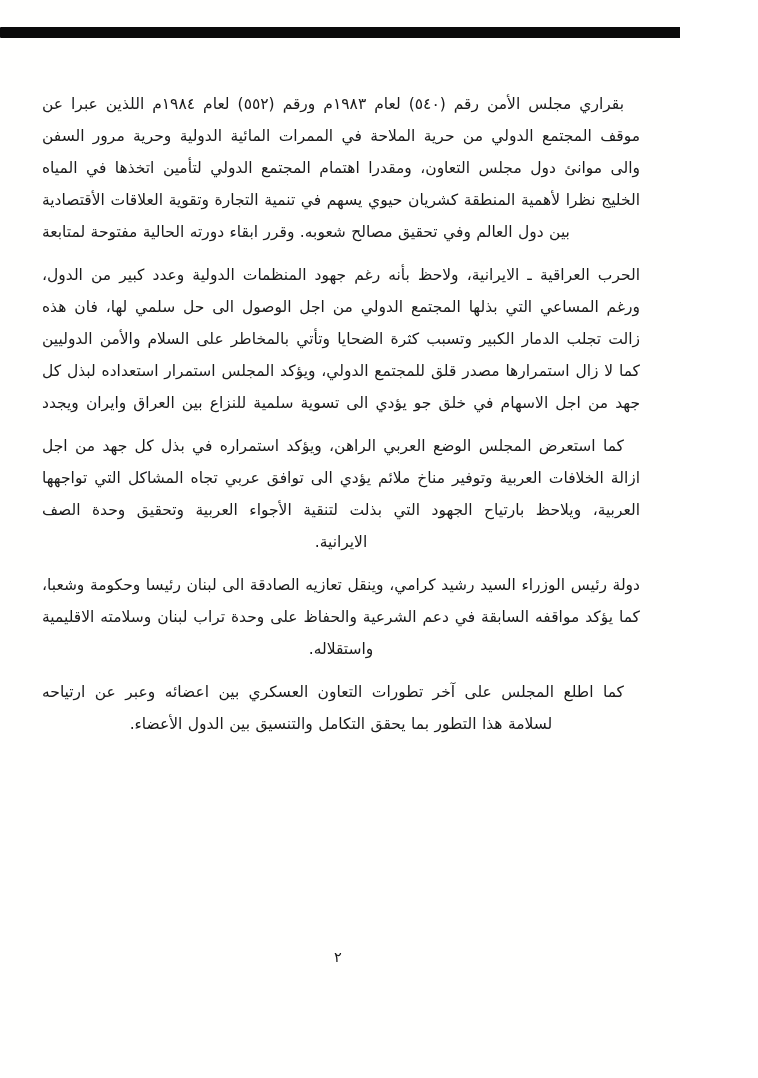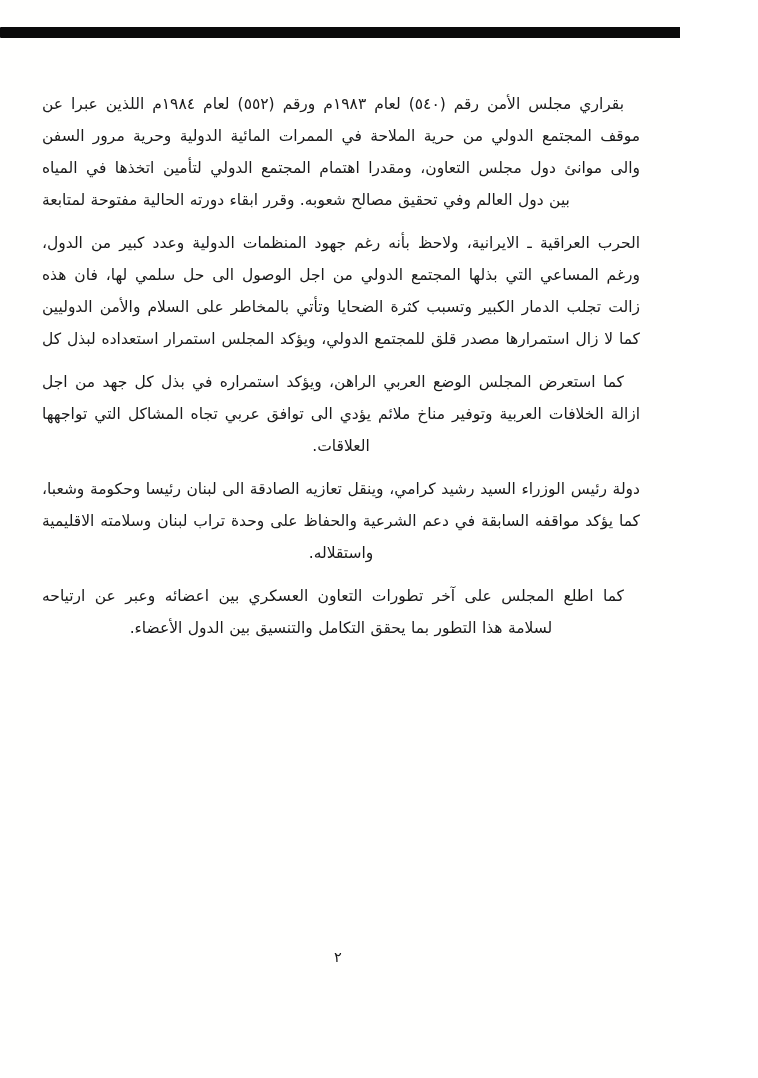--- a/index.html
+++ b/index.html
@@ -74,34 +74,37 @@
 <div class="page">
 
   <div class="scan-bar"></div>
 
   <div class="text-block">
 
     <div class="para">
       <div class="line first">بقراري مجلس الأمن رقم (٥٤٠) لعام ١٩٨٣م ورقم (٥٥٢) لعام ١٩٨٤م اللذين عبرا عن</div>
       <div class="line">موقف المجتمع الدولي من حرية الملاحة في الممرات المائية الدولية وحرية مرور السفن التجارية من</div>
       <div class="line">والى موانئ دول مجلس التعاون، ومقدرا اهتمام المجتمع الدولي لتأمين اتخذها في المياه الدولية في</div>
+      <div class="line">الخليج نظرا لأهمية المنطقة كشريان حيوي يسهم في تنمية التجارة وتقوية العلاقات الأقتصادية</div>
       <div class="line last-center">بين دول العالم وفي تحقيق مصالح شعوبه. وقرر ابقاء دورته الحالية مفتوحة لمتابعة التطورات.</div>
     </div>
 
     <div class="para">
       <div class="line">الحرب العراقية ـ الايرانية، ولاحظ بأنه رغم جهود المنظمات الدولية وعدد كبير من الدول،</div>
       <div class="line">ورغم المساعي التي بذلها المجتمع الدولي من اجل الوصول الى حل سلمي لها، فان هذه الحرب لا</div>
       <div class="line">زالت تجلب الدمار الكبير وتسبب كثرة الضحايا وتأتي بالمخاطر على السلام والأمن الدوليين</div>
       <div class="line">كما لا زال استمرارها مصدر قلق للمجتمع الدولي، ويؤكد المجلس استمرار استعداده لبذل كل</div>
+      <div class="line">جهد من اجل الاسهام في خلق جو يؤدي الى تسوية سلمية للنزاع بين العراق وايران ويجدد</div>
     </div>
 
     <div class="para">
       <div class="line first">كما استعرض المجلس الوضع العربي الراهن، ويؤكد استمراره في بذل كل جهد من اجل</div>
       <div class="line">ازالة الخلافات العربية وتوفير مناخ ملائم يؤدي الى توافق عربي تجاه المشاكل التي تواجهها الأمة</div>
-      <div class="line last-center">العلاقات.</div>
+      <div class="line">العربية، ويلاحظ بارتياح الجهود التي بذلت لتنقية الأجواء العربية وتحقيق وحدة الصف</div>
+      <div class="line last-center">الايرانية.</div>
     </div>
 
     <div class="para">
       <div class="line">دولة رئيس الوزراء السيد رشيد كرامي، وينقل تعازيه الصادقة الى لبنان رئيسا وحكومة وشعبا،</div>
       <div class="line">كما يؤكد مواقفه السابقة في دعم الشرعية والحفاظ على وحدة تراب لبنان وسلامته الاقليمية</div>
       <div class="line last-center">واستقلاله.</div>
     </div>
 
     <div class="para">
       <div class="line first">كما اطلع المجلس على آخر تطورات التعاون العسكري بين اعضائه وعبر عن ارتياحه</div>

